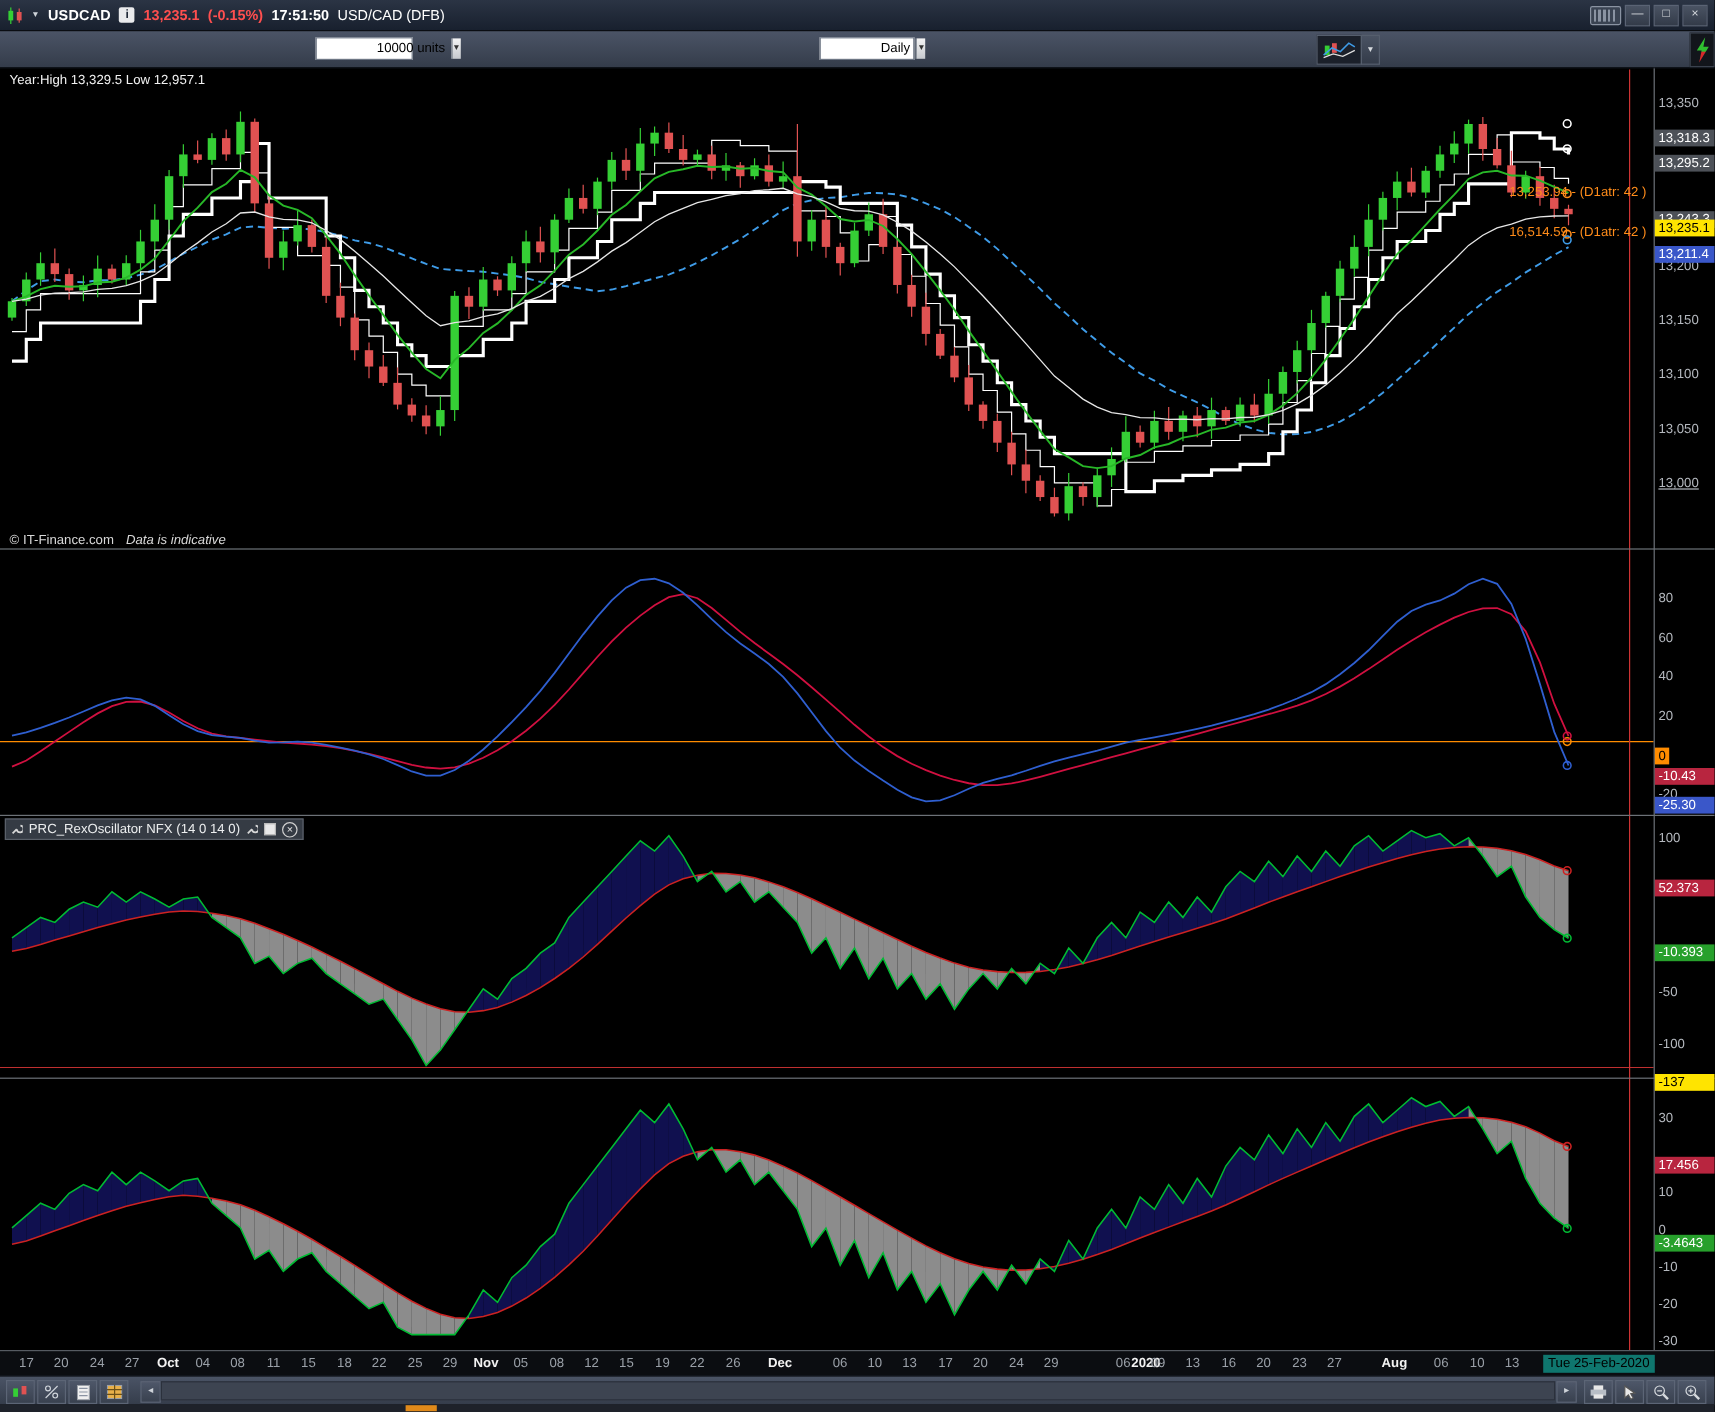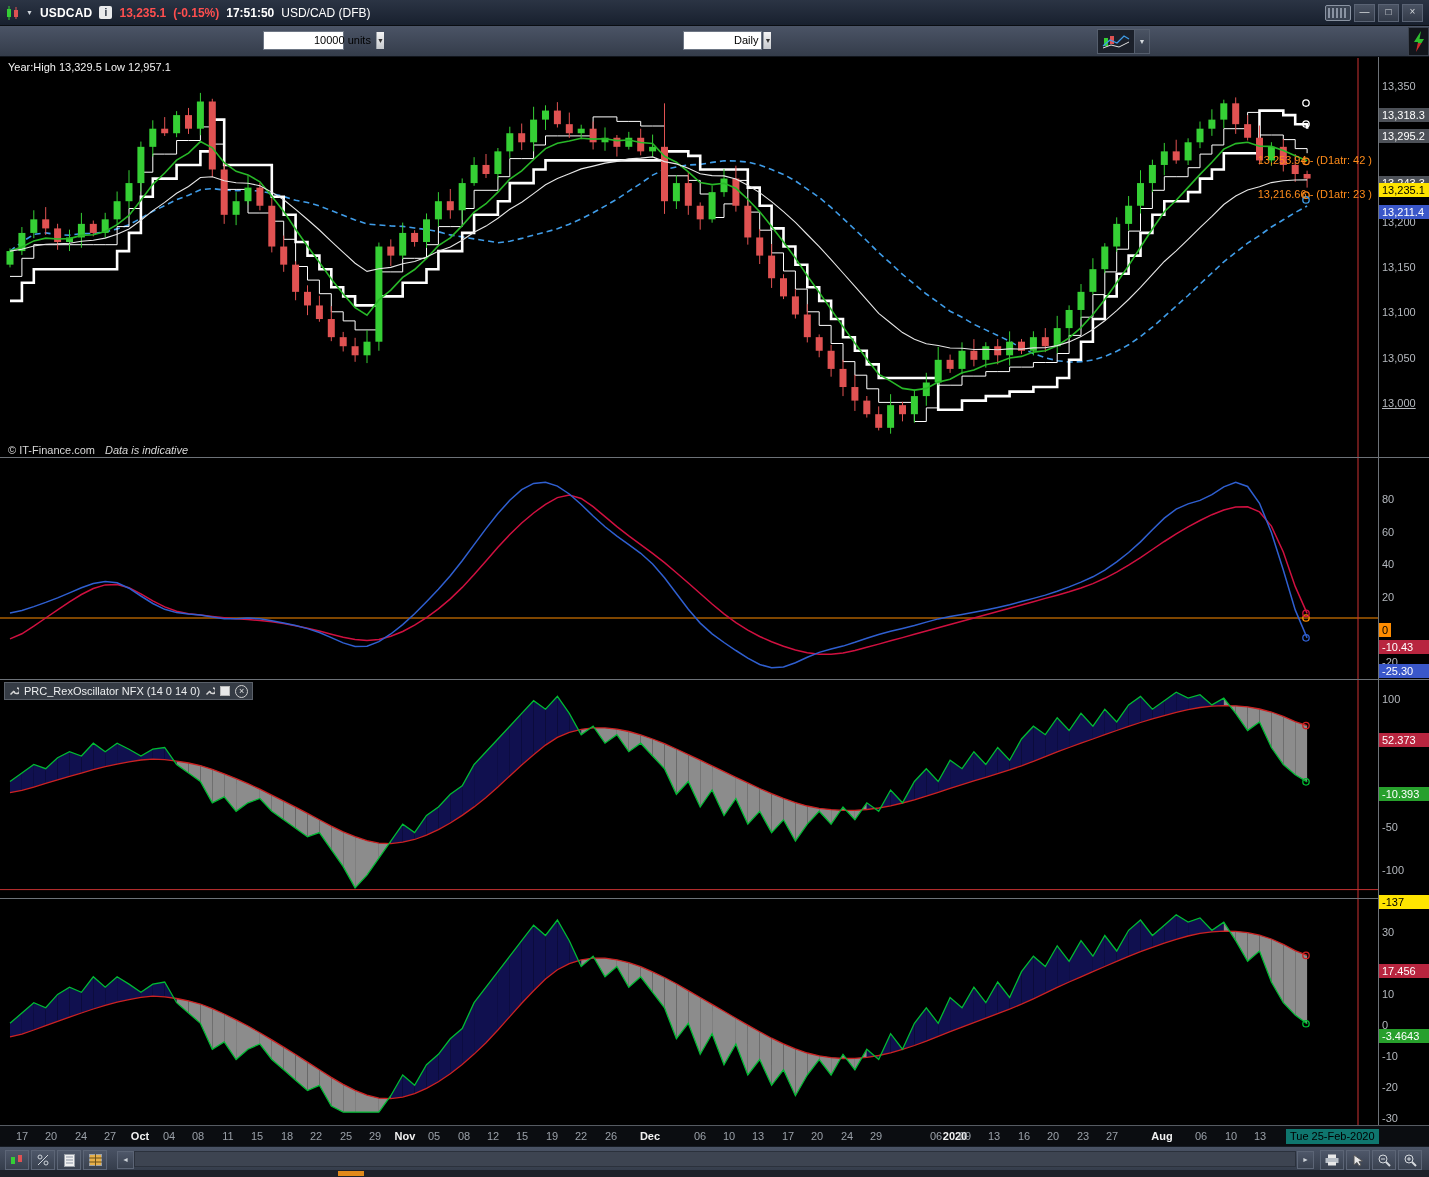--- a/index.html
+++ b/index.html
@@ -626,21 +626,21 @@
   <div class="vsep"></div>
   <div class="hsep" style="top:457px;"></div>
   <div class="hsep" style="top:679px;"></div>
   <div class="hsep" style="top:898px;"></div>
 
   <div class="range-label">Year:High 13,329.5 Low 12,957.1</div>
   <div class="copyright">
     <span>© IT-Finance.com</span><span class="ital">Data is indicative</span>
   </div>
   <div class="atr-label" id="atr-upper" style="top: 154.383px;">13,253.94  - (D1atr: 42 )</div>
-  <div class="atr-label" id="atr-lower" style="top: 188.173px;">13,216.66  - (D1atr: 23 )</div>
+  <div class="atr-label" id="atr-lower" style="top: 188.173px;">16,514.59  - (D1atr: 42 )</div>
 
   <div class="p3header">
     <svg width="10" height="10">
       <path d="M1.5 8.5 L5 5 M5 5 a2.8 2.8 0 1 0 3 -3" stroke="#d6d6d6" stroke-width="1.5" fill="none"></path>
     </svg>
     <span>PRC_RexOscillator NFX (14 0 14 0)</span>
     <svg width="10" height="10">
       <path d="M1.5 8.5 L5 5 M5 5 a2.8 2.8 0 1 0 3 -3" stroke="#d6d6d6" stroke-width="1.5" fill="none"></path>
     </svg>
     <span class="sqicon"></span>

